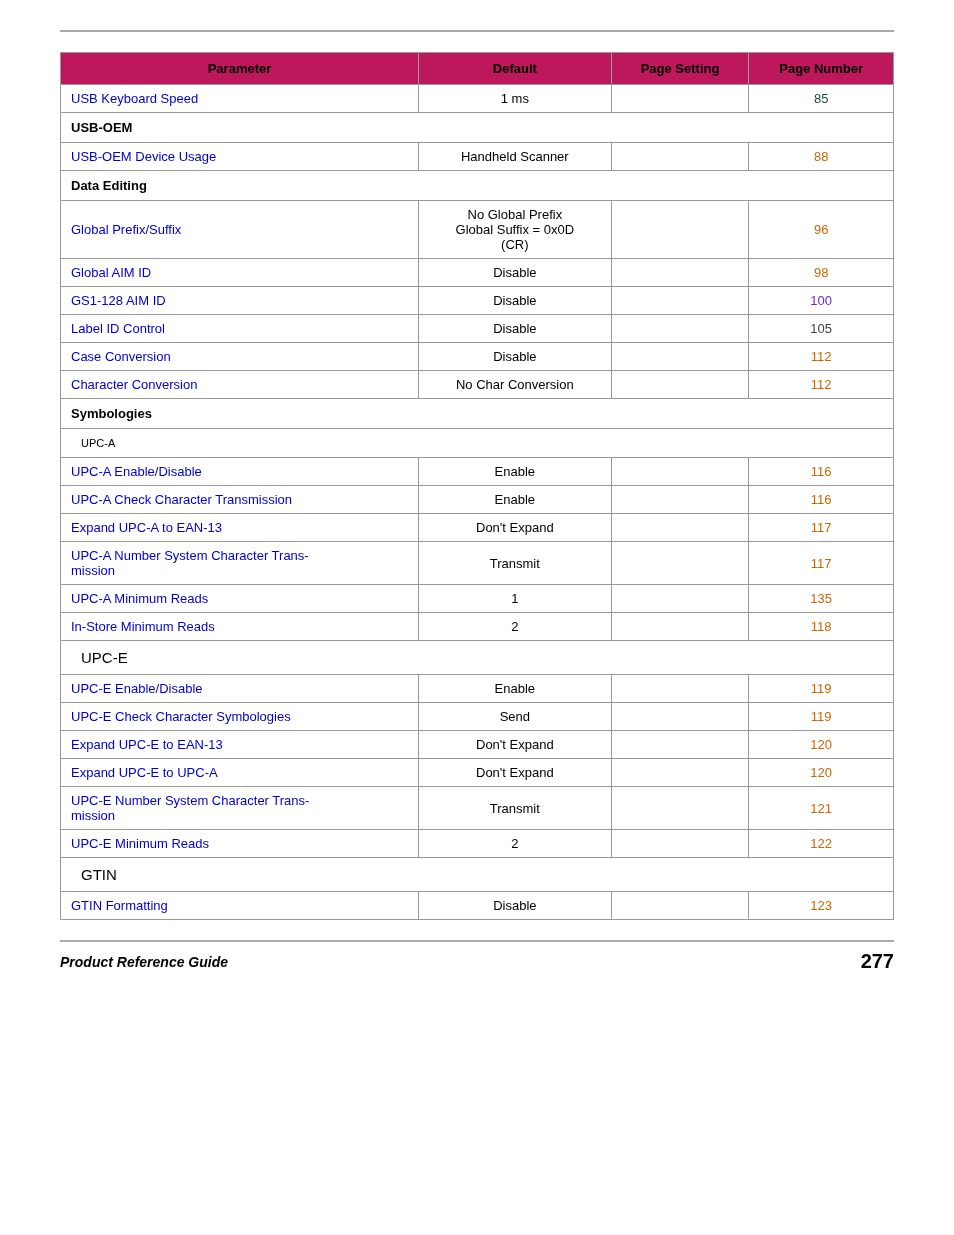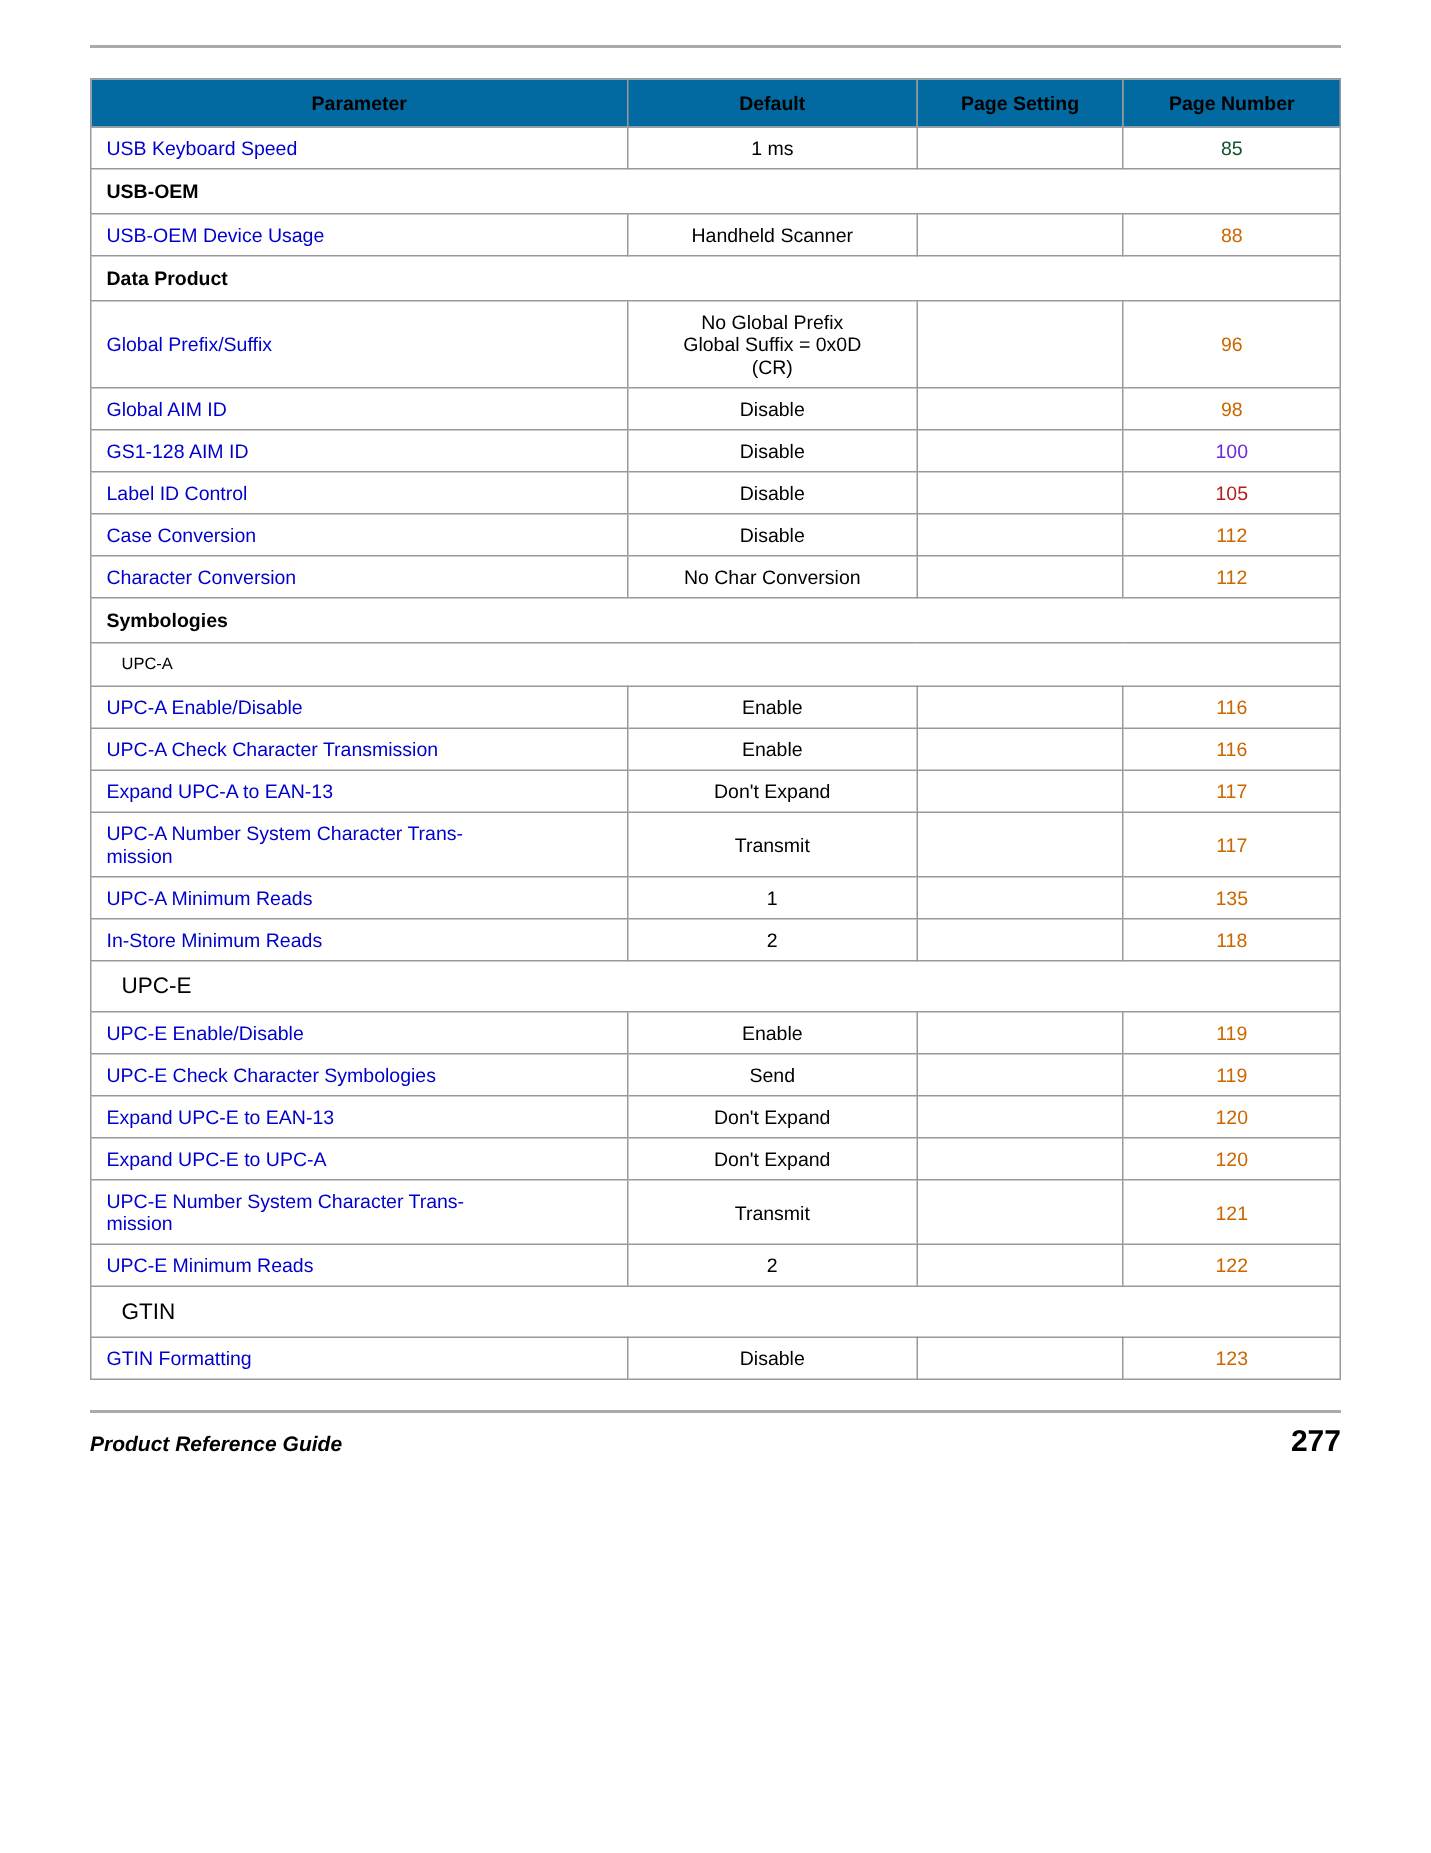--- a/index.html
+++ b/index.html
@@ -18,21 +18,21 @@
     .top-border {
       border-top: 2px solid #aaa;
       margin-bottom: 20px;
     }
     table {
       width: 100%;
       border-collapse: collapse;
       border: 1px solid #999;
     }
     thead tr th {
-      background: #0369a1;
+      background: #be185d;
       border: 1px solid #999;
       padding: 8px 10px;
       font-weight: bold;
       font-size: 13px;
       text-align: center;
     }
     thead tr th:first-child {
       text-align: center;
     }
     tbody tr td {
@@ -116,21 +116,21 @@
         <tr class="section-header">
           <td colspan="4">USB-OEM</td>
         </tr>
         <tr>
           <td><a class="link-blue" href="#">USB-OEM Device Usage</a></td>
           <td>Handheld Scanner</td>
           <td></td>
           <td><a class="link-blue page-num" href="#" style="color: rgb(204, 102, 0); text-align: right;">88</a></td>
         </tr>
         <tr class="section-header">
-          <td colspan="4">Data Product</td>
+          <td colspan="4">Data Editing</td>
         </tr>
         <tr>
           <td><a class="link-blue" href="#">Global Prefix/Suffix</a></td>
           <td>No Global Prefix<br>Global Suffix = 0x0D<br>(CR)</td>
           <td></td>
           <td><a class="link-blue page-num" href="#" style="color: rgb(204, 102, 0);">96</a></td>
         </tr>
         <tr>
           <td><a class="link-blue" href="#">Global AIM ID</a></td>
           <td>Disable</td>
@@ -140,21 +140,21 @@
         <tr>
           <td><a class="link-blue" href="#">GS1-128 AIM ID</a></td>
           <td>Disable</td>
           <td></td>
           <td><a class="link-blue page-num" href="#" style="color: #6d28d9;">100</a></td>
         </tr>
         <tr>
           <td><a class="link-blue" href="#">Label ID Control</a></td>
           <td>Disable</td>
           <td></td>
-          <td><a class="link-blue page-num" href="#" style="color: #b91c1c;">105</a></td>
+          <td><a class="link-blue page-num" href="#" style="color: #404040;">105</a></td>
         </tr>
         <tr>
           <td><a class="link-blue" href="#">Case Conversion</a></td>
           <td>Disable</td>
           <td></td>
           <td><a class="link-blue page-num" href="#" style="color: rgb(204, 102, 0);">112</a></td>
         </tr>
         <tr>
           <td><a class="link-blue" href="#">Character Conversion</a></td>
           <td>No Char Conversion</td>

